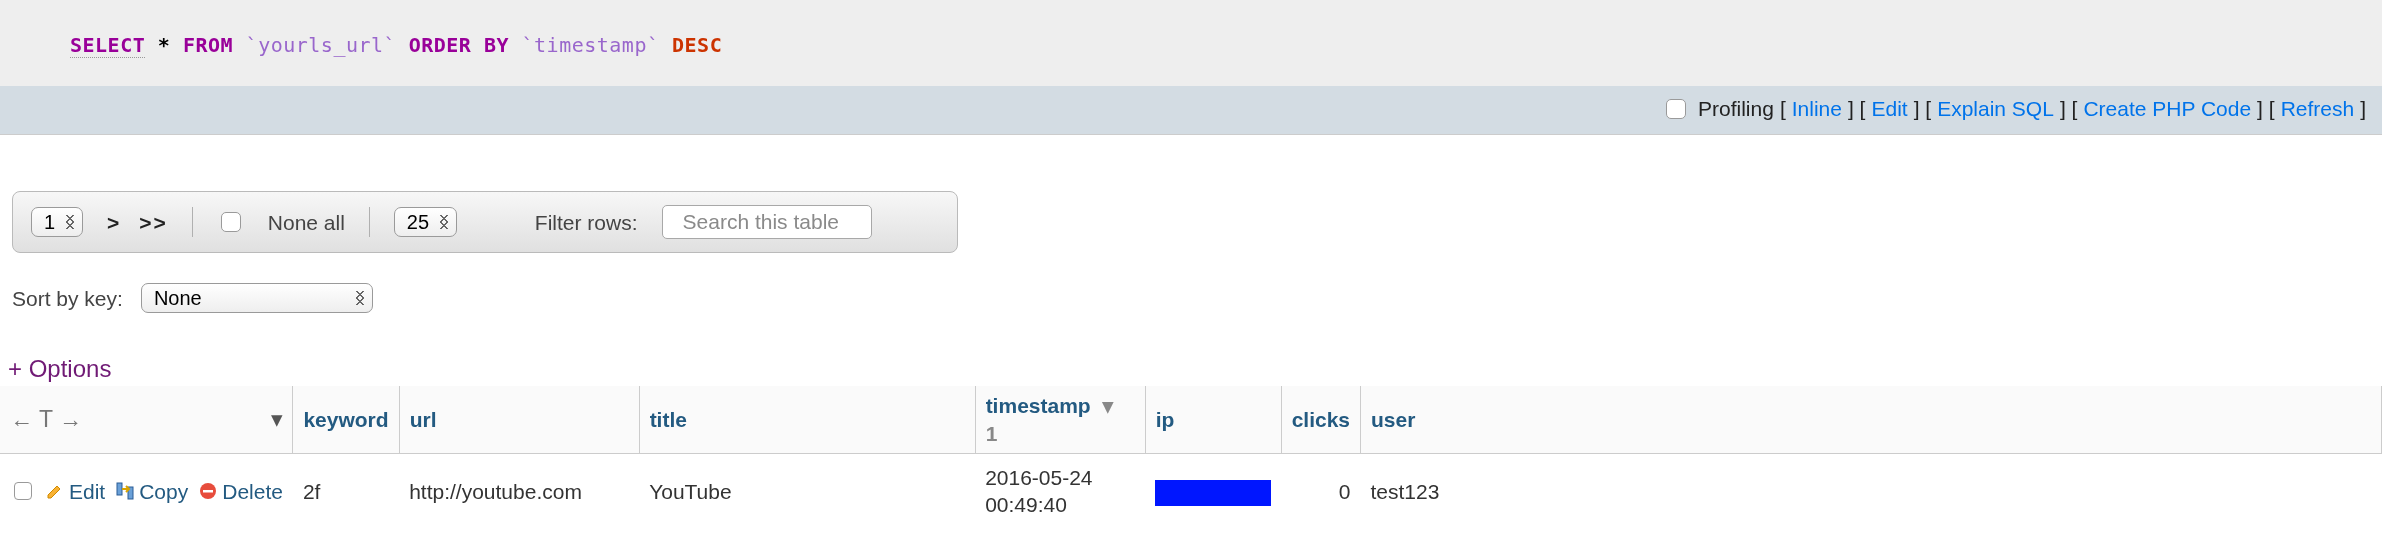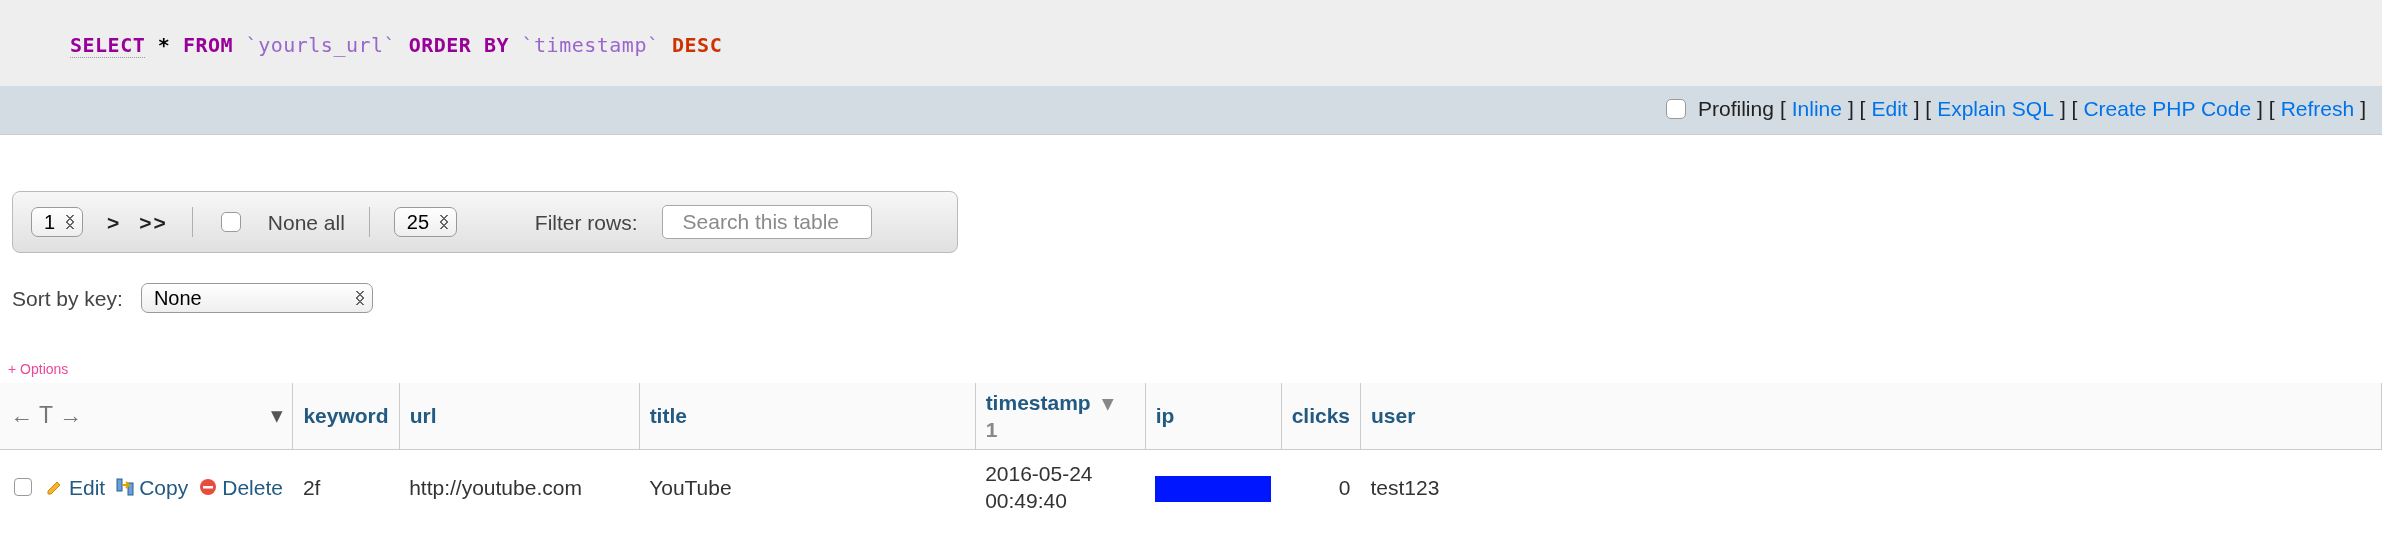--- a/index.html
+++ b/index.html
@@ -122,21 +122,21 @@
   }
   .search-input::placeholder{color:#8a8a8a}
 
   .sort-row{
     margin:30px 8px 0 12px;
     display:flex;align-items:center;gap:18px;
   }
   .sort-row .mac-select{min-width:232px}
 
   .options-link{margin:40px 0 0 8px}
-  .options-link a{color:#ec4899;font-size:14px}
+  .options-link a{color:#701a75;font-size:24px}
   .options-link a::before{content:"+ "}
 
   
   table.results{
     width:100%;
     border-collapse:collapse;
     margin-top:2px;
   }
   table.results th{
     background:#fafafa;

